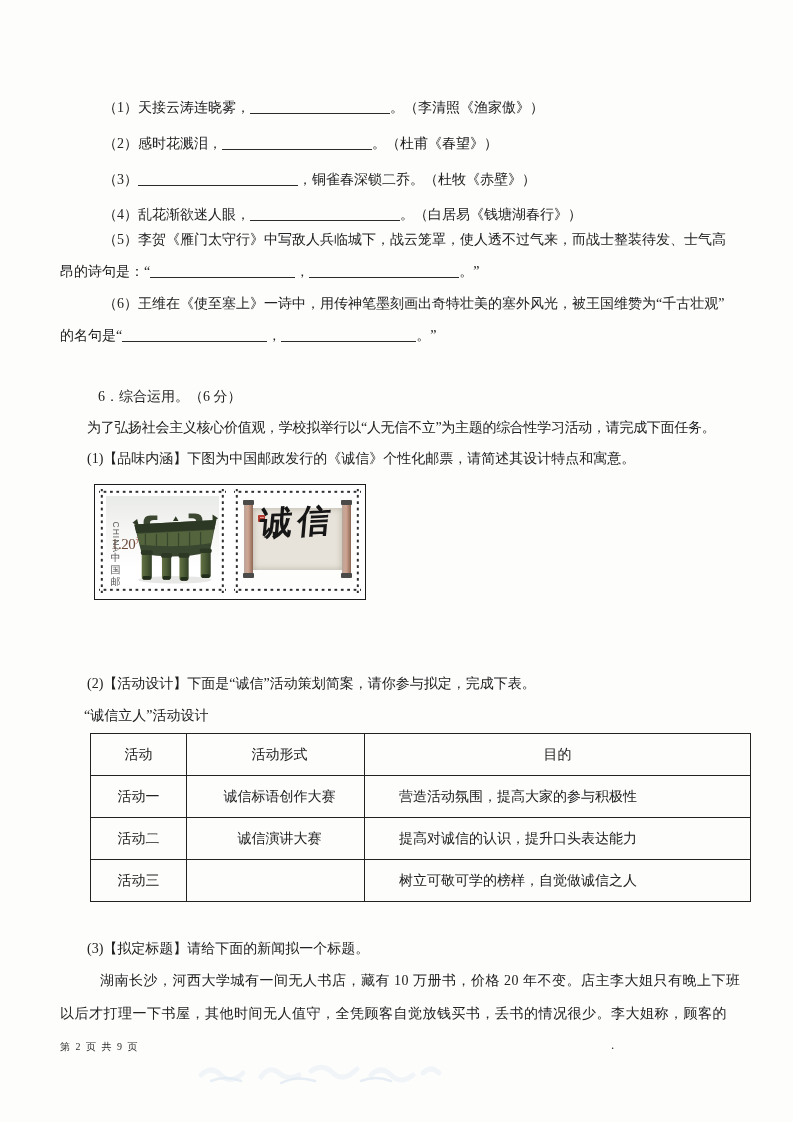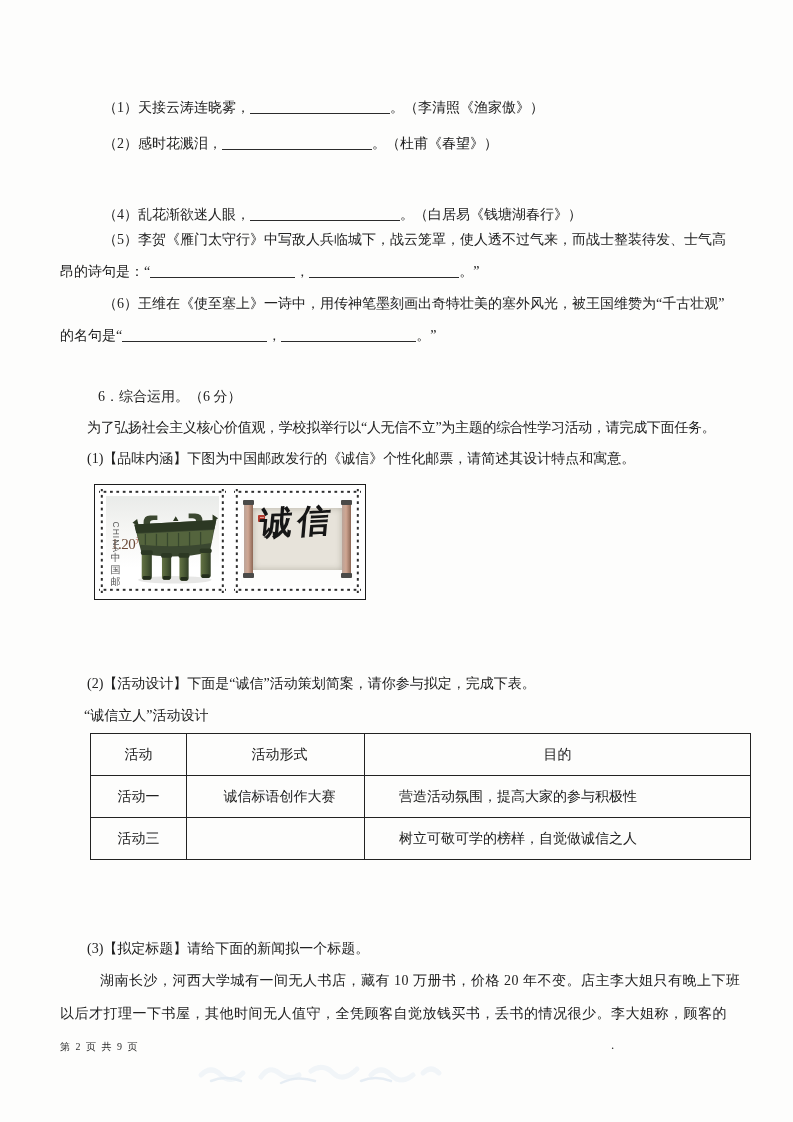--- a/index.html
+++ b/index.html
@@ -64,20 +64,23 @@
 </head>
 <body>
 
 <div class="page">
 
   <div class="line" style="left:103px; top:99px;">
     <span>（1）天接云涛连晓雾，</span><span class="blank" style="width:140px;"></span><span>。（李清照《渔家傲》）</span>
   </div>
   <div class="line" style="left:103px; top:135px;">
     <span>（2）感时花溅泪，</span><span class="blank" style="width:150px;"></span><span>。（杜甫《春望》）</span>
+  </div>
+  <div class="line" style="left:103px; top:171px;">
+    <span>（3）</span><span class="blank" style="width:160px;"></span><span>，铜雀春深锁二乔。（杜牧《赤壁》）</span>
   </div>
   <div class="line" style="left:103px; top:206px;">
     <span>（4）乱花渐欲迷人眼，</span><span class="blank" style="width:150px;"></span><span>。（白居易《钱塘湖春行》）</span>
   </div>
 
   <div class="line" style="left:103px; top:231px;">
     <span>（5）李贺《雁门太守行》中写敌人兵临城下，战云笼罩，使人透不过气来，而战士整装待发、士气高</span>
   </div>
   <div class="line" style="left:60px; top:263px;">
     <span>昂的诗句是：“</span><span class="blank" style="width:145px;"></span><span>，</span><span class="blank" style="width:150px;"></span><span>。”</span>
@@ -202,20 +205,25 @@
       <th class="c1">活动</th>
       <th class="c2">活动形式</th>
       <th class="c3">目的</th>
     </tr>
     <tr>
       <td class="c1">活动一</td>
       <td class="c2">诚信标语创作大赛</td>
       <td class="c3 goal">营造活动氛围，提高大家的参与积极性</td>
     </tr>
     <tr>
+      <td class="c1">活动二</td>
+      <td class="c2">诚信演讲大赛</td>
+      <td class="c3 goal">提高对诚信的认识，提升口头表达能力</td>
+    </tr>
+    <tr>
       <td class="c1">活动三</td>
       <td class="c2"></td>
       <td class="c3 goal">树立可敬可学的榜样，自觉做诚信之人</td>
     </tr>
   </tbody>
     </table>
 
   <div class="line" style="left:87px; top:940px;">
     <span>(3)【拟定标题】请给下面的新闻拟一个标题。</span>
   </div>

